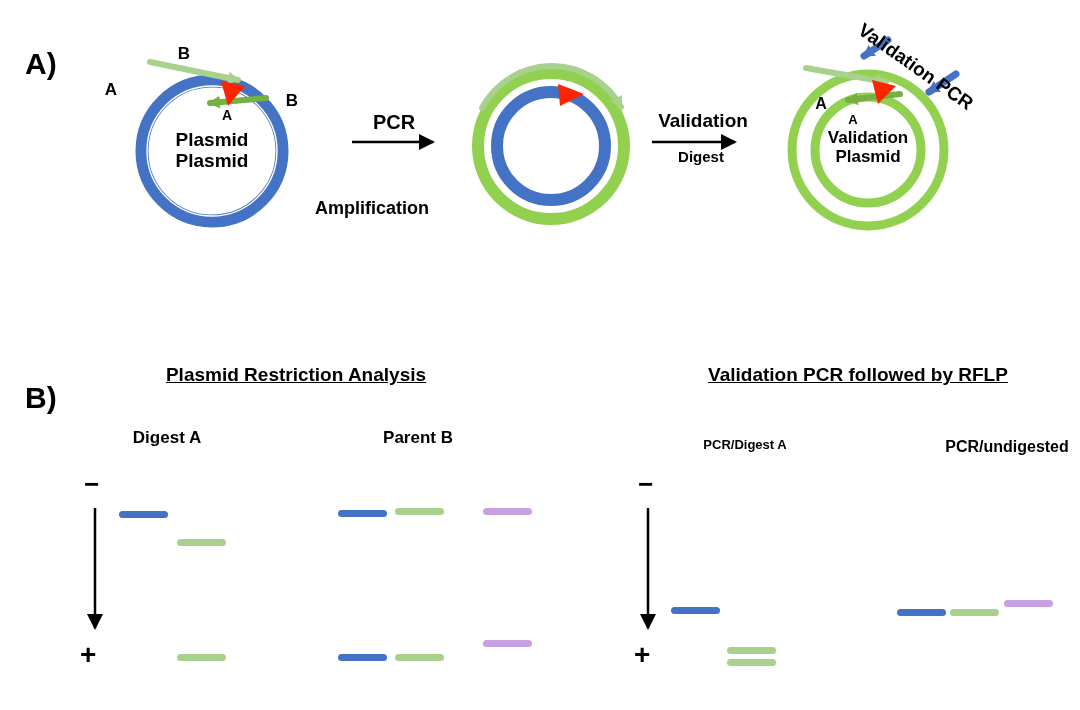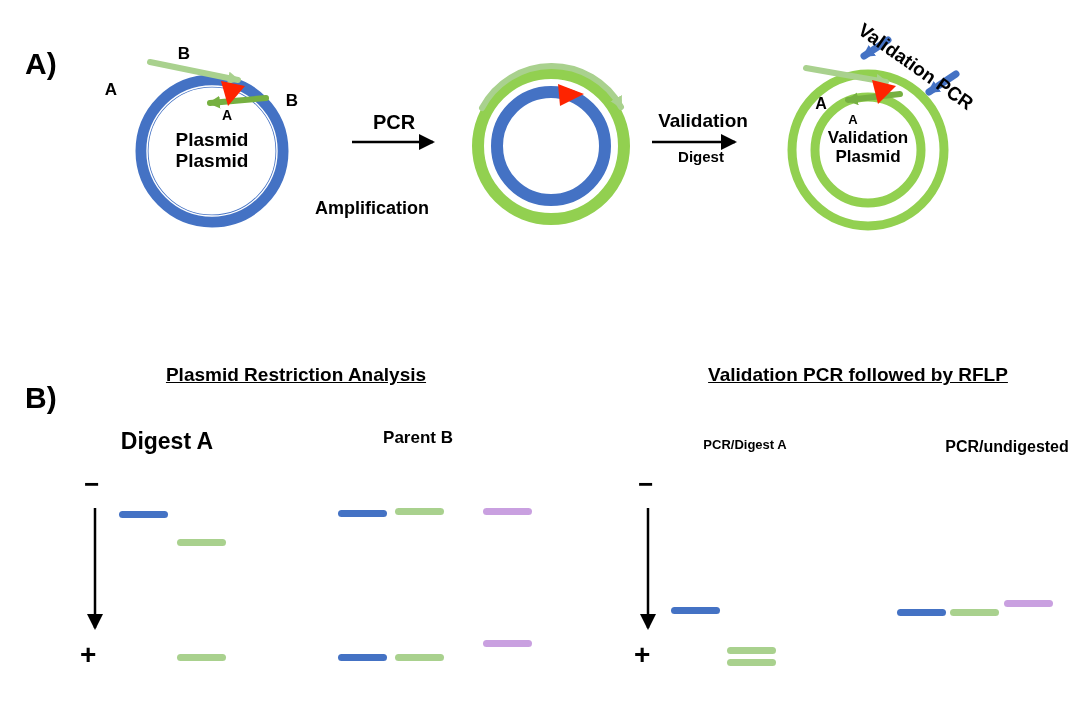--- a/index.html
+++ b/index.html
@@ -118,21 +118,21 @@
   <div class="txt ctr" style="left:821px;top:95px;font-size:16px;">A</div>
   <div class="txt ctr" style="left:853px;top:113px;font-size:13px;">A</div>
 
   <div class="txt rot" style="left:866px;top:20px;font-size:19px;">Validation PCR</div>
 
   <div class="txt" style="left:25px;top:381px;font-size:30px;">B)</div>
 
   <div class="txt ctr u" style="left:858px;top:365px;font-size:19px;">Validation PCR followed by RFLP</div>
   <div class="txt ctr u" style="left:296px;top:365px;font-size:19px;">Plasmid Restriction Analysis</div>
 
-  <div class="txt ctr" style="left:167px;top:429px;font-size:23px;">Digest A</div>
+  <div class="txt ctr" style="left:167px;top:429px;font-size:17px;">Digest A</div>
   <div class="txt ctr" style="left:418px;top:429px;font-size:17px;">Parent B</div>
   <div class="txt ctr" style="left:745px;top:438px;font-size:13px;">PCR/Digest A</div>
   <div class="txt ctr" style="left:975px;top:438px;font-size:16px;margin-left:32px;">PCR/undigested</div>
 
   <div class="txt" style="left:84px;top:470px;font-size:26px;">−</div>
   <div class="txt" style="left:80px;top:640px;font-size:28px;">+</div>
   <div class="txt" style="left:638px;top:470px;font-size:26px;">−</div>
   <div class="txt" style="left:634px;top:640px;font-size:28px;">+</div>
 
   <div class="band c-blue" style="left:119px;top:511px;"></div>

